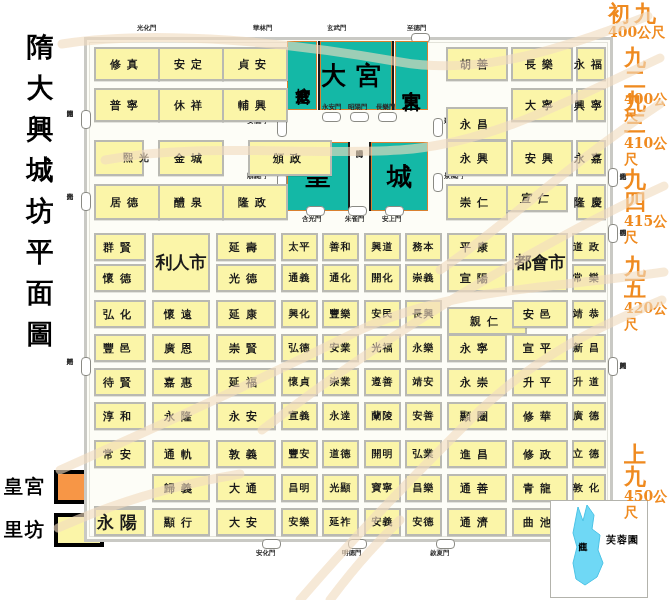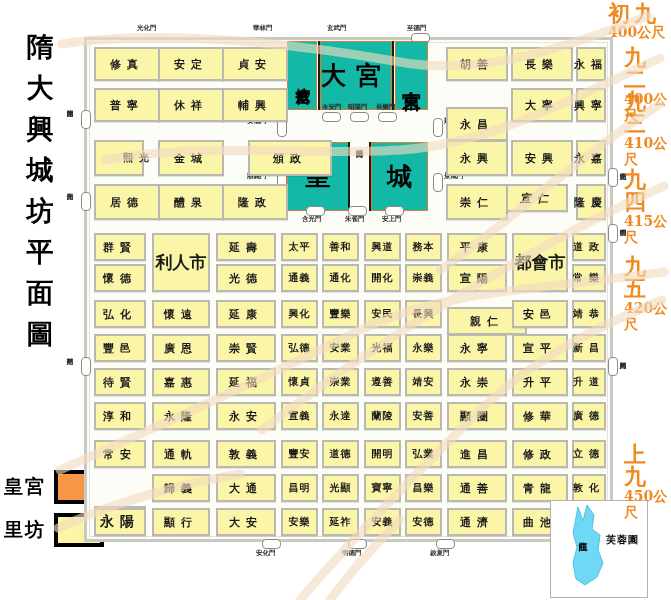--- a/index.html
+++ b/index.html
@@ -496,21 +496,21 @@
   <div class="ward w2" style="left:447px;top:474px;width:60px;height:28px;font-size:11px;">
       <span class="t">通善</span>
     </div>
   <div class="ward w2" style="left:512px;top:474px;width:56px;height:28px;font-size:11px;">
       <span class="t">青龍</span>
     </div>
   <div class="ward w2" style="left:572px;top:474px;width:34px;height:28px;font-size:10px;">
       <span class="t">敦化</span>
     </div>
 
-  <div class="ward w2" style="left:94px;top:508px;width:52px;height:28px;font-size:14px;">
+  <div class="ward w2" style="left:94px;top:508px;width:52px;height:28px;font-size:17px;">
       <span class="t">永陽</span>
     </div>
   <div class="ward w2" style="left:152px;top:508px;width:58px;height:28px;font-size:11px;">
       <span class="t">顯行</span>
     </div>
   <div class="ward w2" style="left:216px;top:508px;width:60px;height:28px;font-size:11px;">
       <span class="t">大安</span>
     </div>
   <div class="ward narrow" style="left:281px;top:508px;width:37px;height:28px;font-size:10px;">
       <span class="t">安樂</span>

